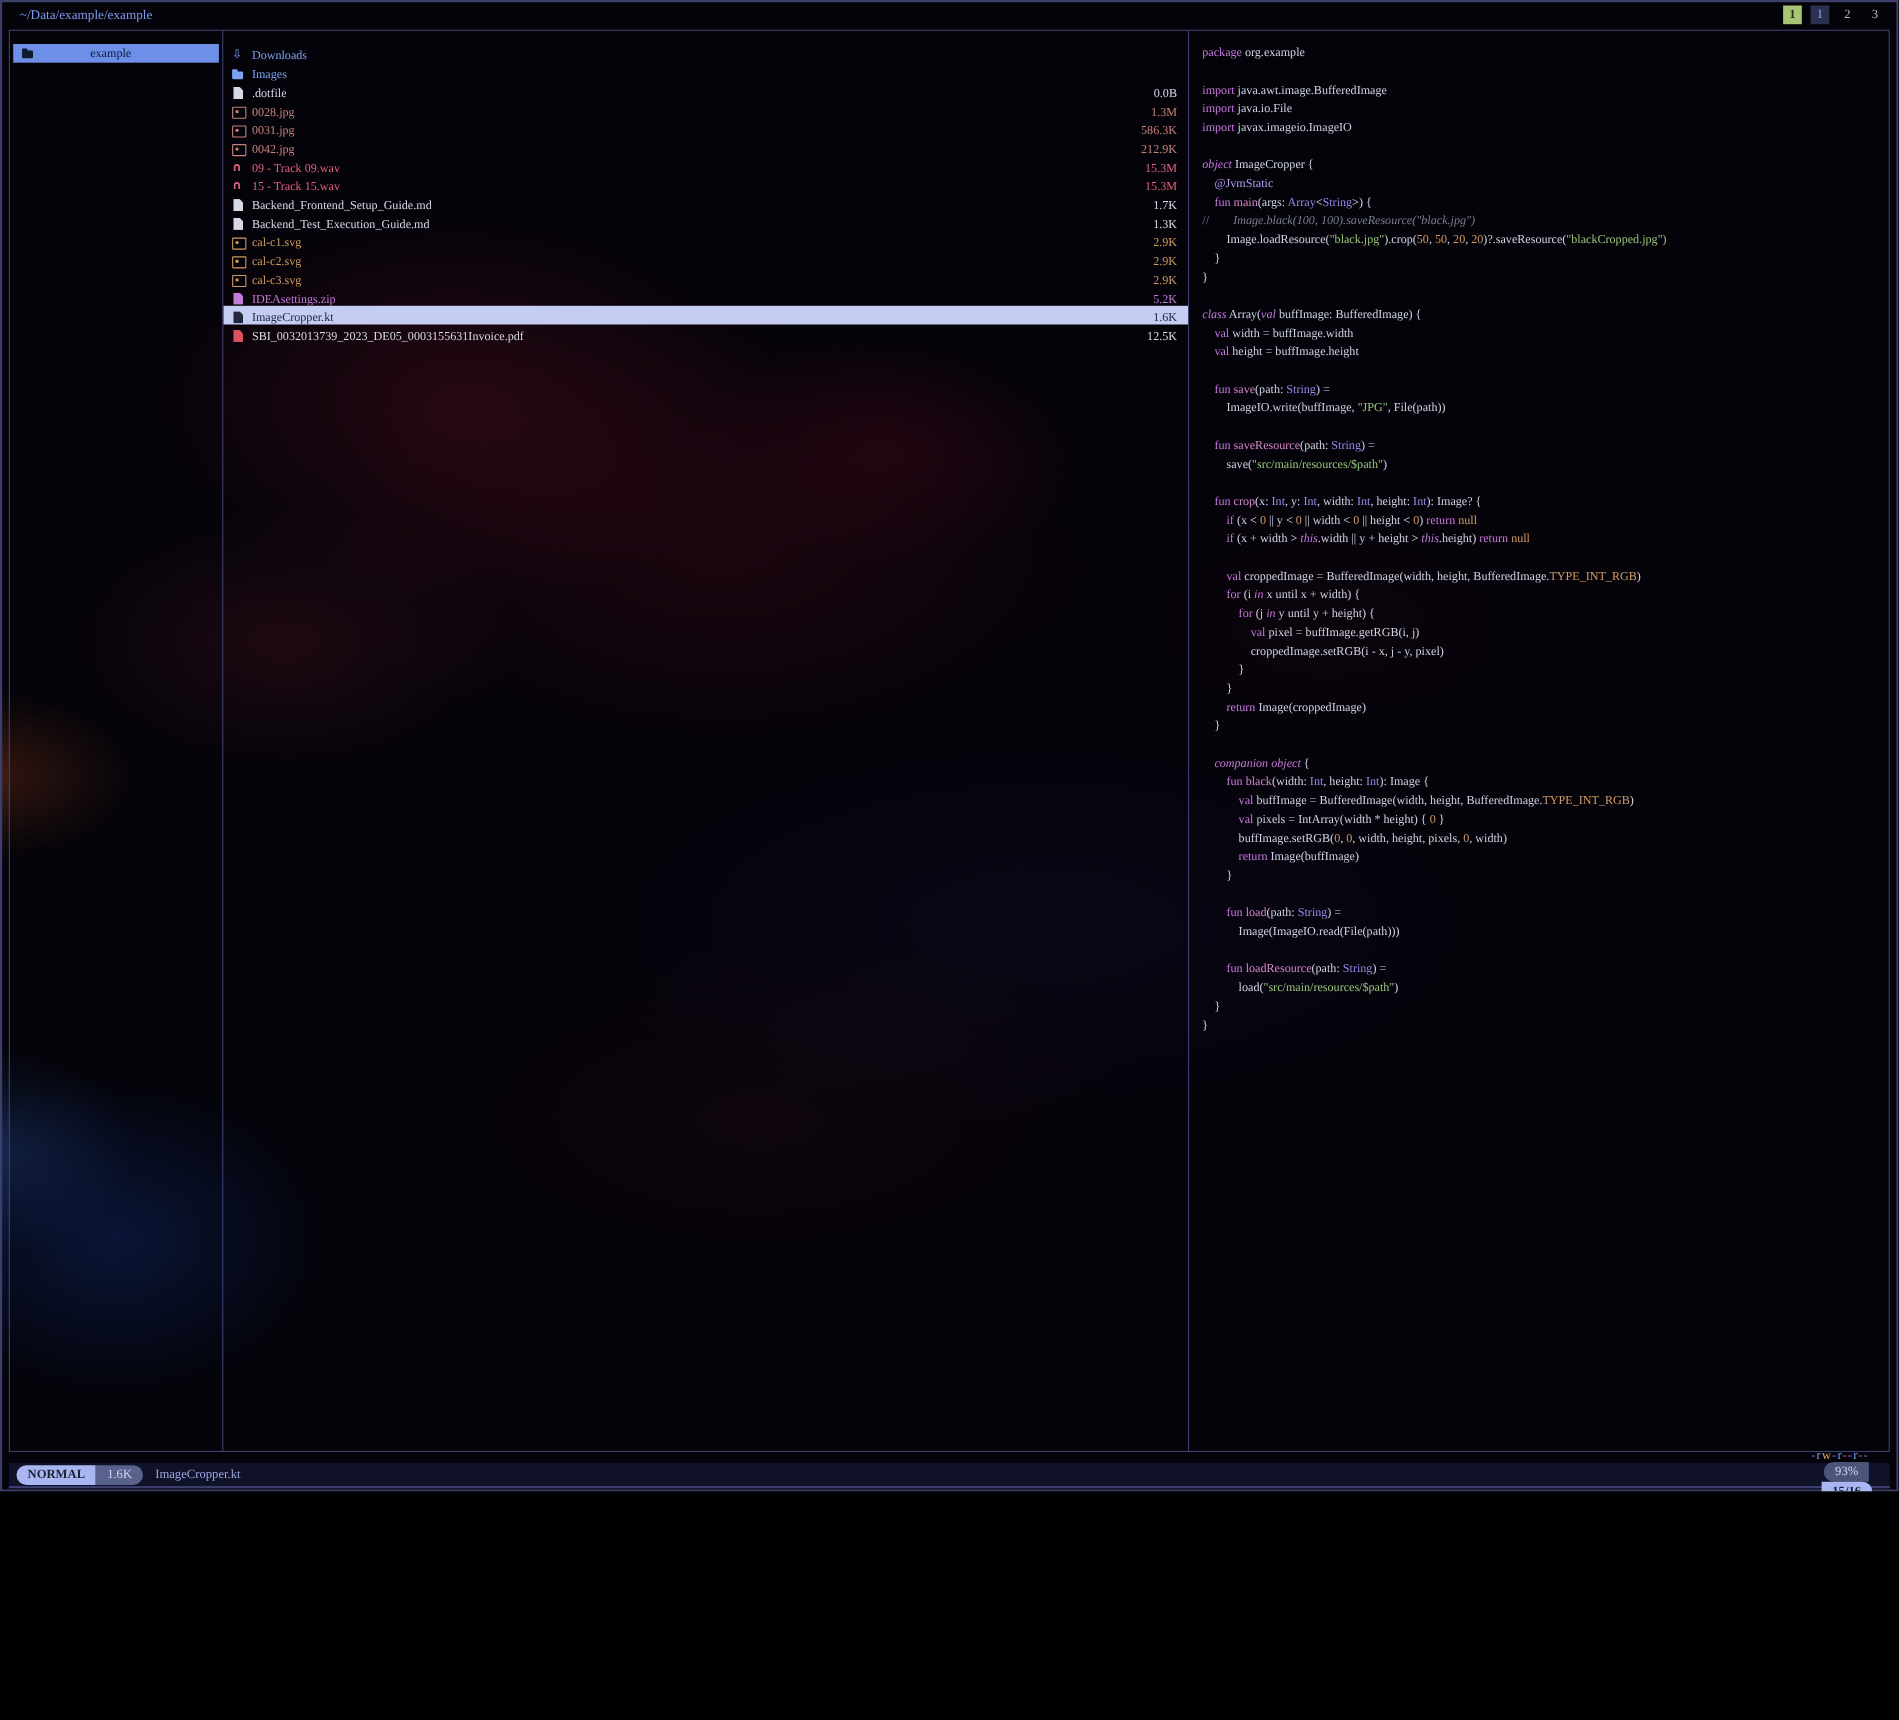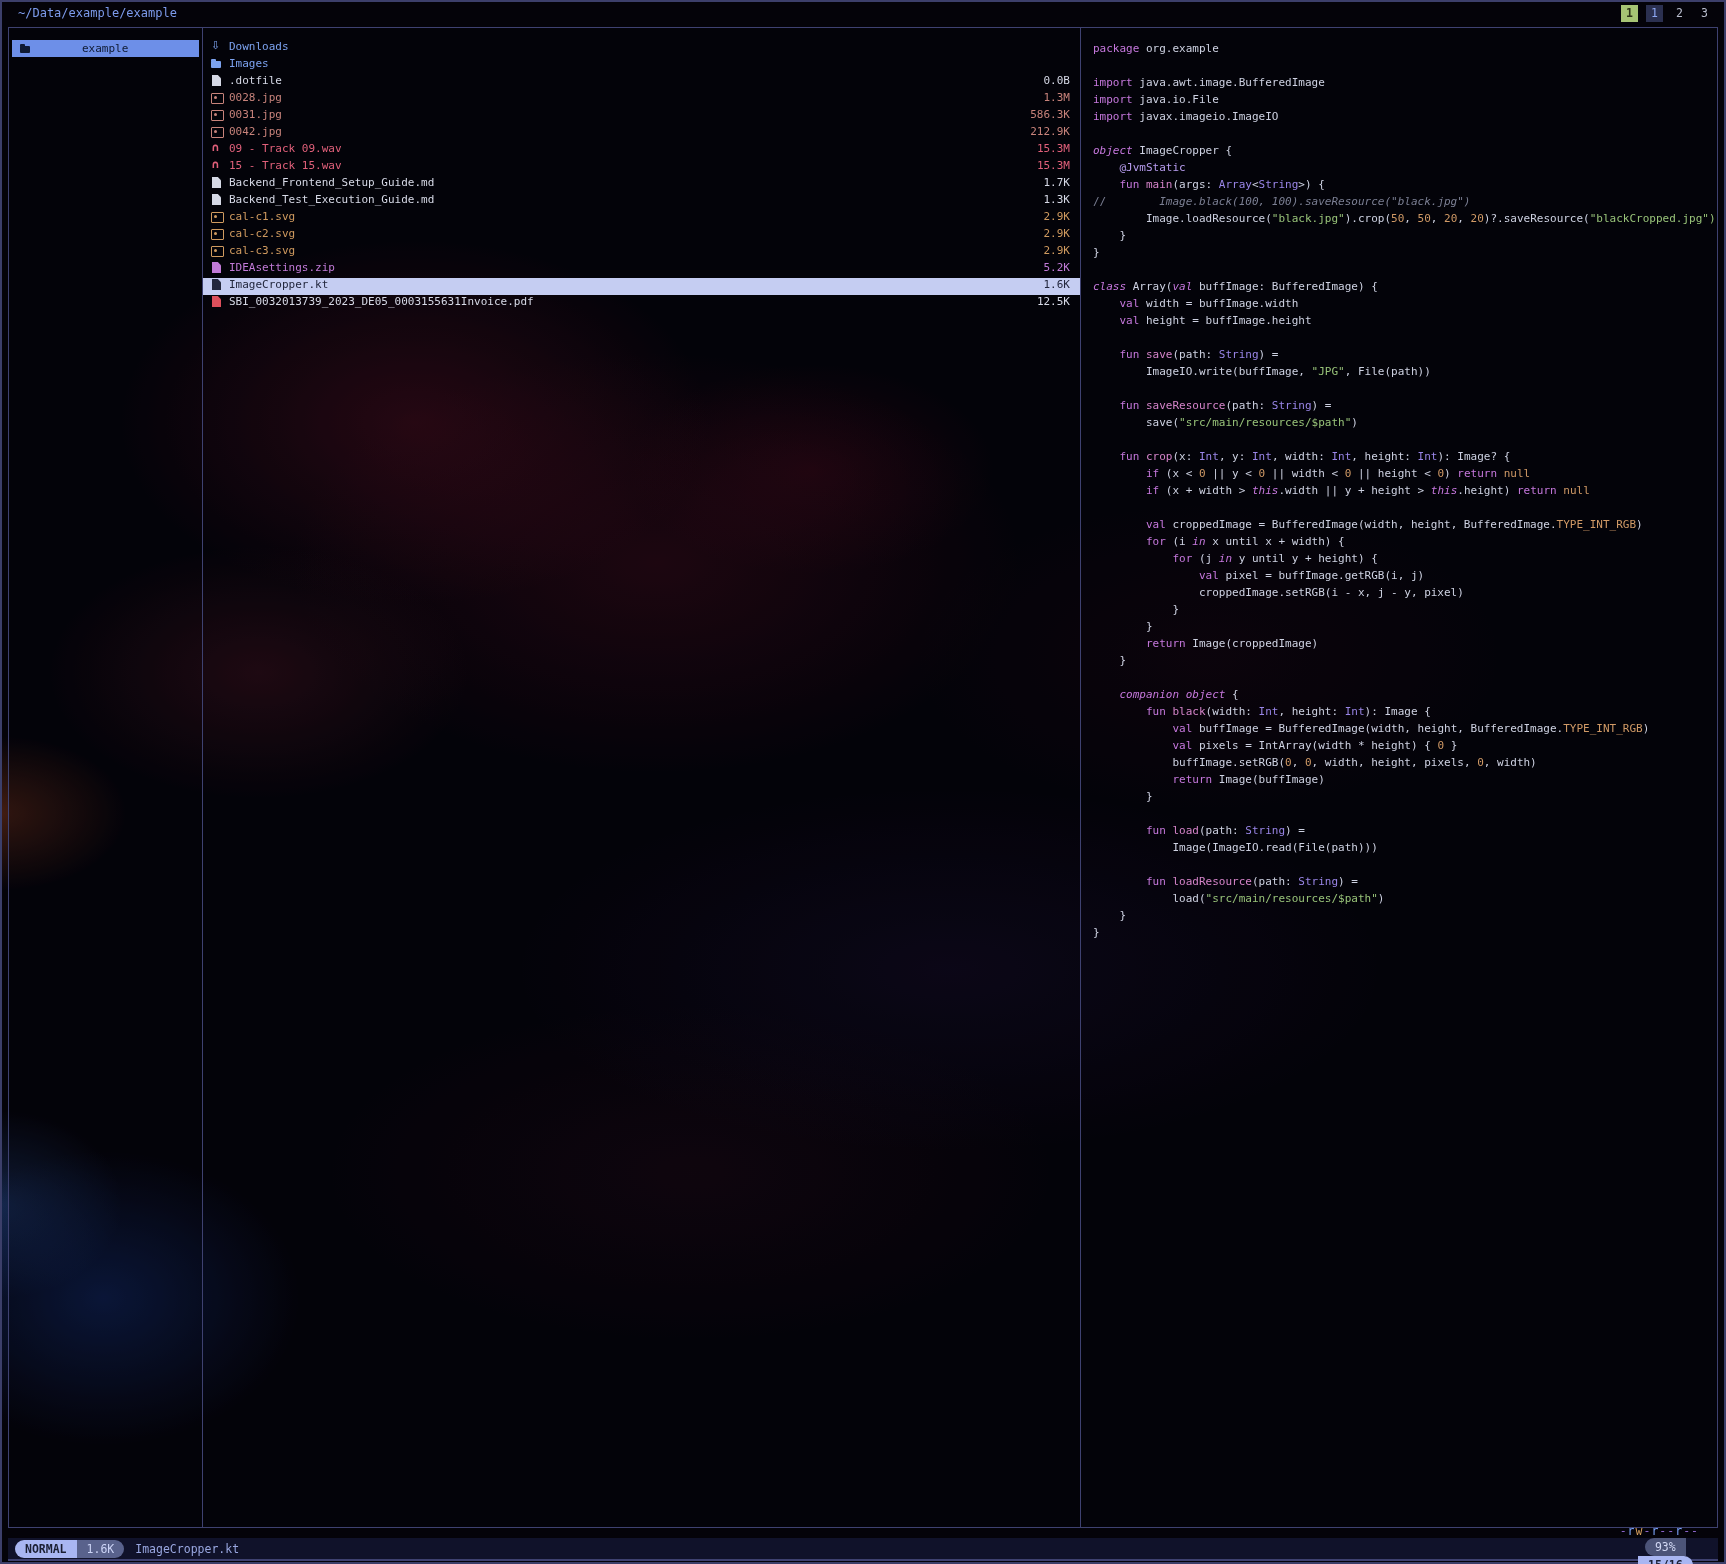--- a/index.html
+++ b/index.html
@@ -1,33 +1,34 @@
 <!DOCTYPE html>
 <html><head>
 <meta charset="utf-8">
 <style>
   * { margin:0; padding:0; box-sizing:border-box; }
   html,body { background:#000; }
   body { font-family:"DejaVu Sans Mono", monospace; }
 
   .screen {
-    position:relative; width:1726px; height:1564px; overflow:hidden;
+    position:relative; width:1726px; height:1356px; overflow:hidden;
     background:
       radial-gradient(420px 260px at 24% 27%, rgba(150,25,50,.32), transparent 70%),
       radial-gradient(520px 300px at 38% 36%, rgba(120,18,40,.30), transparent 70%),
       radial-gradient(300px 180px at 15% 43%, rgba(190,50,70,.20), transparent 70%),
       radial-gradient(260px 150px at 47% 30%, rgba(90,10,30,.34), transparent 70%),
       radial-gradient(180px 110px at 0% 52%, rgba(225,95,40,.28), transparent 70%),
       radial-gradient(620px 260px at 55% 62%, rgba(85,45,155,.13), transparent 70%),
       radial-gradient(520px 240px at 40% 75%, rgba(130,30,60,.12), transparent 70%),
       radial-gradient(420px 220px at 70% 42%, rgba(110,20,45,.10), transparent 70%),
       radial-gradient(280px 210px at 6% 83%, rgba(35,90,220,.30), transparent 70%),
       radial-gradient(170px 130px at 0% 77%, rgba(70,140,255,.24), transparent 72%),
       #040309;
     box-shadow: inset 0 0 0 2px #3c3f6a;
+    font-family: Liberation Serif, serif;
   }
 
   .pathbar { position:absolute; left:18px; top:6px; font-size:12px; color:#7d9bec; }
 
   .tabs { position:absolute; right:13px; top:4px; display:flex; gap:8px; align-items:center; height:18px; font-size:11.5px; }
   .tab { display:inline-flex; align-items:center; justify-content:center; height:17px; min-width:17px; padding:0 5px; }
   .tab-task   { background:#a6c474; color:#2c3317; font-weight:bold; }
   .tab-active { background:#2b3050; color:#8ea8f4; }
   .tab-plain  { background:transparent; color:#b9bece; }
 
@@ -37,21 +38,21 @@
     display:flex; overflow:hidden;
   }
   .pane { overflow:hidden; }
   .pane-left  { width:194px; border-right:1px solid #3e4170; padding-top:12px; }
   .pane-mid   { width:878px; border-right:1px solid #3e4170; padding-top:12px; }
   .pane-right { flex:1; padding:12px 0 0 12px; }
 
   .parent-item { height:17px; margin:0 3px; padding:0 7px; display:flex; align-items:center; font-size:11px; color:#7da3f0;gap:44px; }
   .parent-item.selected { background:#6d8fe8; color:#0f1a33; }
 
-  .file-row { height:17px; display:flex; align-items:flex-start; padding:0 10px 0 7px; font-size:11px; color:#ced2e2; }
+  .file-row { height:17px; display:flex; align-items:flex-end; padding:0 10px 0 7px; font-size:11px; color:#ced2e2; }
   .fname { white-space:nowrap; overflow:hidden; }
   .fsize { margin-left:auto; padding-left:12px; white-space:nowrap; }
 
   .k-dir  { color:#7da3f0; }
   .k-jpg  { color:#c8837b; }
   .k-wav  { color:#e0607a; }
   .k-plain{ color:#d6d9e6; }
   .k-svg  { color:#cf9a5f; }
   .k-zip  { color:#c27bd8; }
   .k-pdf  { color:#dd4f5c; }

